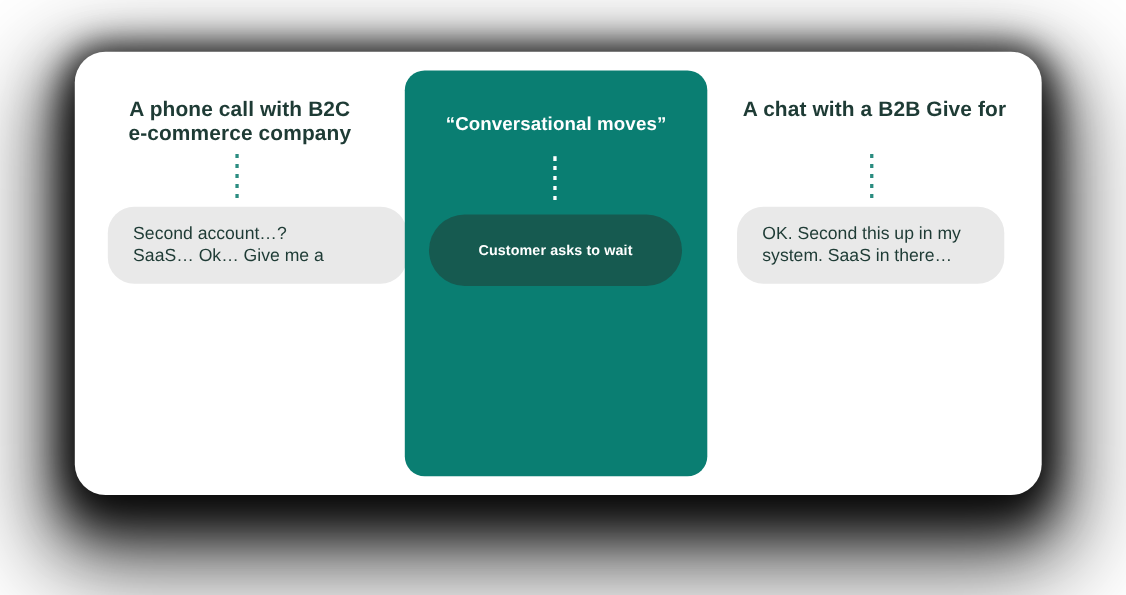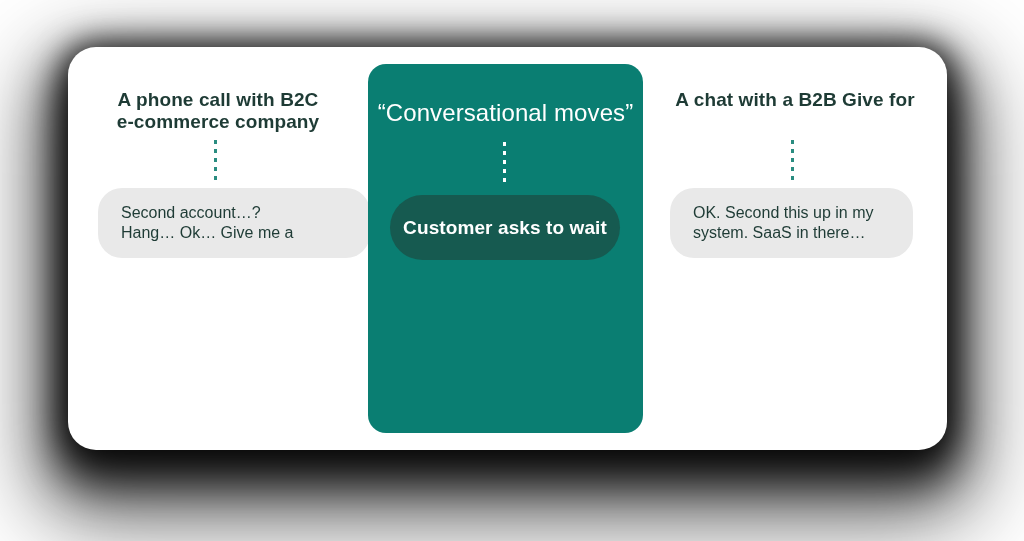--- a/index.html
+++ b/index.html
@@ -52,46 +52,46 @@
   }
   .bubble .bline{white-space:nowrap;}
   .left-bubble{left:30px;width:272px;}
   .right-bubble{left:602px;width:243px;}
   .panel{
     position:absolute;left:300px;top:17px;width:275px;height:369px;
     background:var(--panel-teal);border-radius:18px;
   }
   .panel-heading{
     position:absolute;top:38px;left:0;width:275px;
-    color:var(--white);font-size:24px;line-height:22px;font-weight:normal;
+    color:var(--white);font-size:17px;line-height:22px;font-weight:bold;
     text-align:center;white-space:nowrap;letter-spacing:0.1px;
   }
   .panel-dotted{position:absolute;left:135px;top:78px;}
   .pill{
     position:absolute;left:22px;top:131px;width:230px;height:65px;
     background:var(--pill-teal);border-radius:33px;
     display:flex;align-items:center;justify-content:center;
-    color:var(--white);font-size:19px;font-weight:bold;
+    color:var(--white);font-size:13px;font-weight:bold;
     white-space:nowrap;letter-spacing:0.1px;
   }
 </style>
 </head>
 <body>
 
 <div class="canvas">
   <div class="card">
 
     <div class="col-heading left-heading">
       <div class="hline">A phone call with B2C</div>
       <div class="hline">e-commerce company</div>
     </div>
     <div class="dotted left-dotted"></div>
     <div class="bubble left-bubble">
       <div class="bline">Second account…?</div>
-      <div class="bline">Hang… Ok… Give me a</div>
+      <div class="bline">SaaS… Ok… Give me a</div>
     </div>
 
     <div class="panel">
       <div class="panel-heading">“Conversational moves”</div>
       <div class="dotted white panel-dotted"></div>
       <div class="pill">Customer asks to wait</div>
     </div>
 
     <div class="col-heading right-heading">
       <div class="hline">A chat with a B2B Give for</div>

